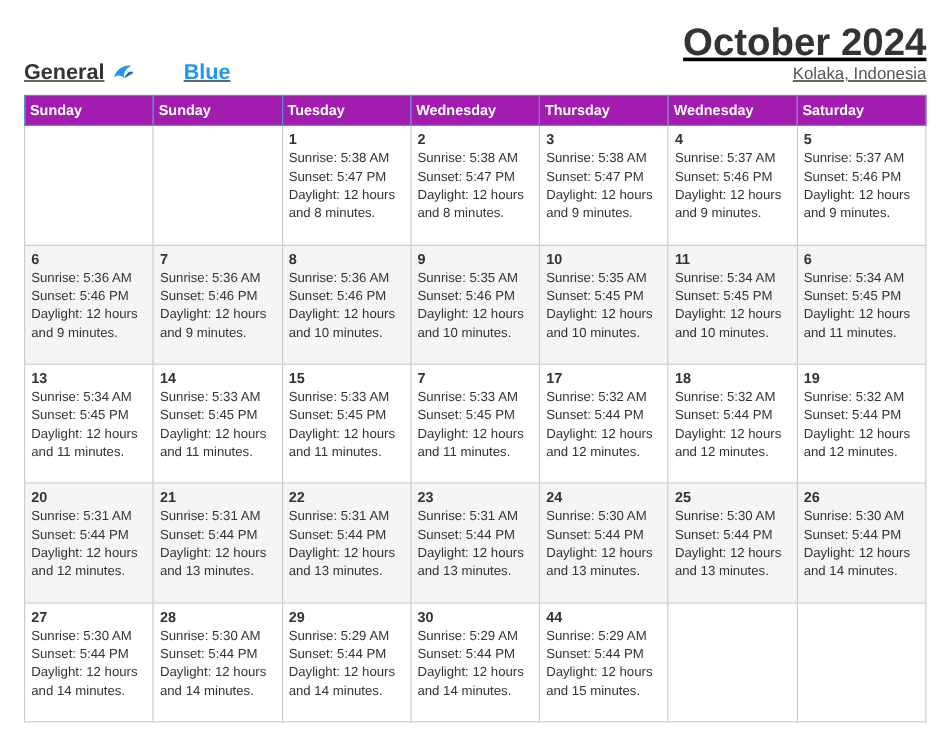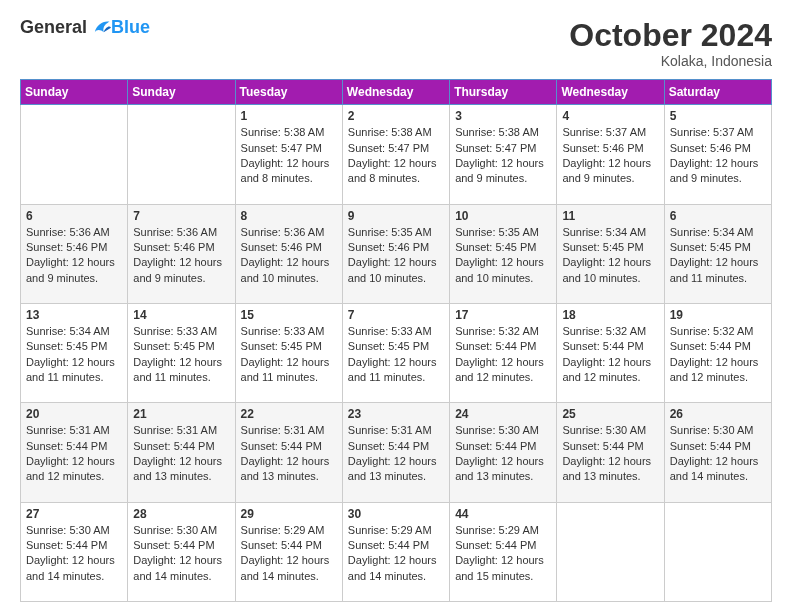--- a/index.html
+++ b/index.html
@@ -13,38 +13,39 @@
     .page {
       width: 792px;
       height: 612px;
       padding: 18px 20px 10px 20px;
       display: flex;
       flex-direction: column;
     }
     .header {
       display: flex;
       justify-content: space-between;
-      align-items: flex-start;
+      align-items: flex-end;
       margin-bottom: 10px;
+      text-decoration: underline;
     }
     .logo {
       display: flex;
       flex-direction: column;
       align-items: flex-start;
     }
     .logo-text {
       display: flex;
       align-items: center;
       font-size: 18px;
       font-weight: bold;
       color: #333;
       line-height: 1;
     }
     .logo-general { color: #333; }
-    .logo-blue { color: #2196F3; }
+    .logo-blue { color: #2196F3; margin-left: 42px; }
     .logo-bird {
       width: 22px;
       height: 18px;
       margin-left: 2px;
     }
     .title-block {
       text-align: right;
     }
     .month-title {
       font-size: 32px;

